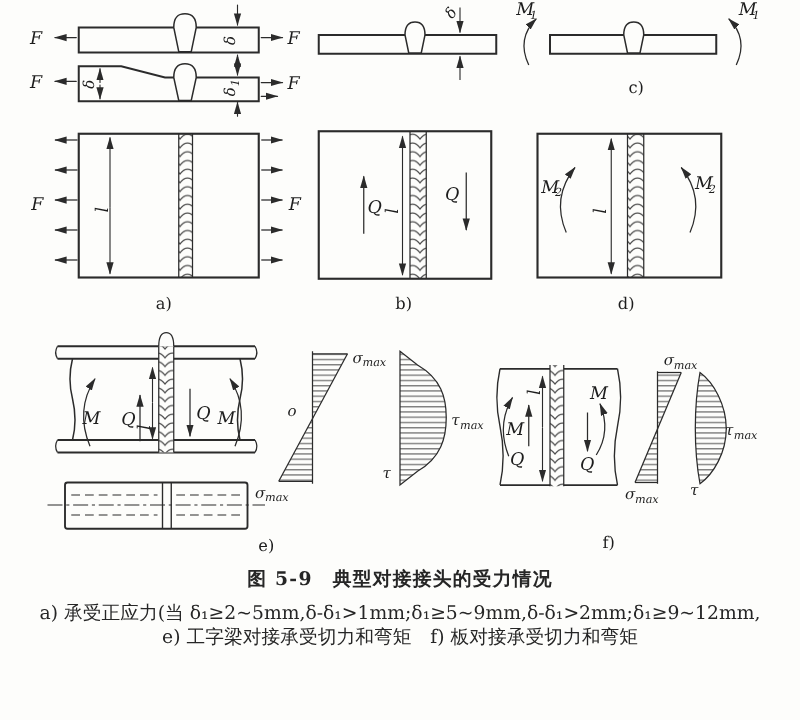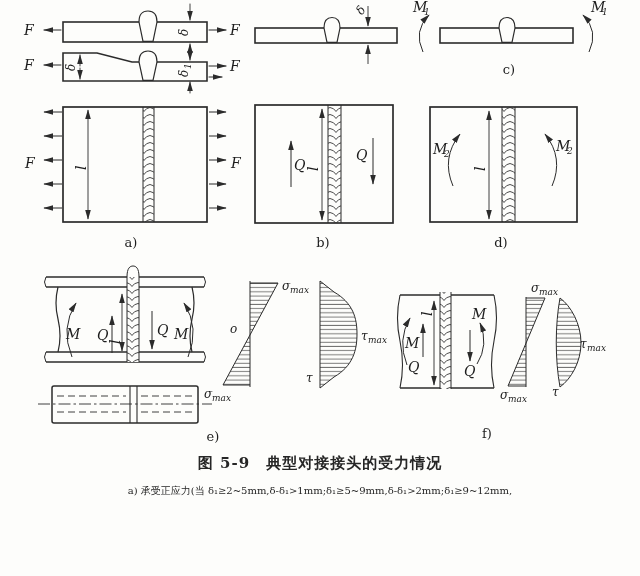--- a/index.html
+++ b/index.html
@@ -5,21 +5,21 @@
   html,body{margin:0;padding:0;background:#e9e9e7;}
   .page{position:relative;width:640px;height:576px;background:#fdfdfb;overflow:hidden;
         font-family:"DejaVu Serif","Liberation Serif",serif;color:#222;}
   svg{display:block}
   .lbl{font:italic 14px "DejaVu Serif","Liberation Serif",serif;fill:#1d1d1d}
   .sub{font:italic 9px "DejaVu Serif","Liberation Serif",serif;fill:#1d1d1d}
   .small{font:italic 12px "DejaVu Serif","Liberation Serif",serif;fill:#1d1d1d}
   .part{font:13px "DejaVu Serif","Liberation Serif",serif;fill:#1d1d1d}
   .caption{position:absolute;left:0;top:451px;width:640px;text-align:center;color:#262626}
   .cap-title{font-size:15px;font-weight:bold;letter-spacing:1px;margin:3px 0 8px 0}
-  .cap-line{font-size:10px;line-height:19px;margin:0}
+  .cap-line{font-size:15px;line-height:19px;margin:0}
 </style>
 </head>
 <body>
 
 <div class="page">
 
 <svg width="640" height="451" viewBox="0 0 640 451">
   <defs>
     <marker id="ah" markerUnits="userSpaceOnUse" markerWidth="10" markerHeight="7" viewBox="0 0 10 7" refX="9.3" refY="3.5" orient="auto">
       <path d="M0,0.6 L10,3.5 L0,6.4 Z" fill="#2b2b2b"></path>
@@ -300,15 +300,16 @@
       <text class="small" x="580" y="348">τ</text>
       <text class="sub" x="587" y="351">max</text>
       <text class="small" x="552" y="396">τ</text>
     </g>
   </g>
 </svg>
 
 <div class="caption">
   <div class="cap-title">图 5-9　典型对接接头的受力情况</div>
   <p class="cap-line">a) 承受正应力(当 δ₁≥2~5mm,δ-δ₁&gt;1mm;δ₁≥5~9mm,δ-δ₁&gt;2mm;δ₁≥9~12mm,</p>
+  <p class="cap-line">e) 工字梁对接承受切力和弯矩　f) 板对接承受切力和弯矩</p>
 </div>
 
 </div>
 
 </body></html>

